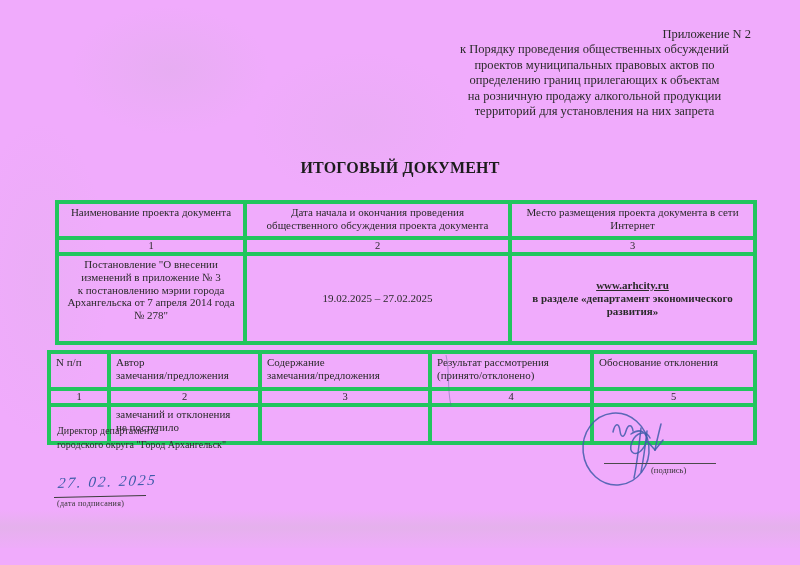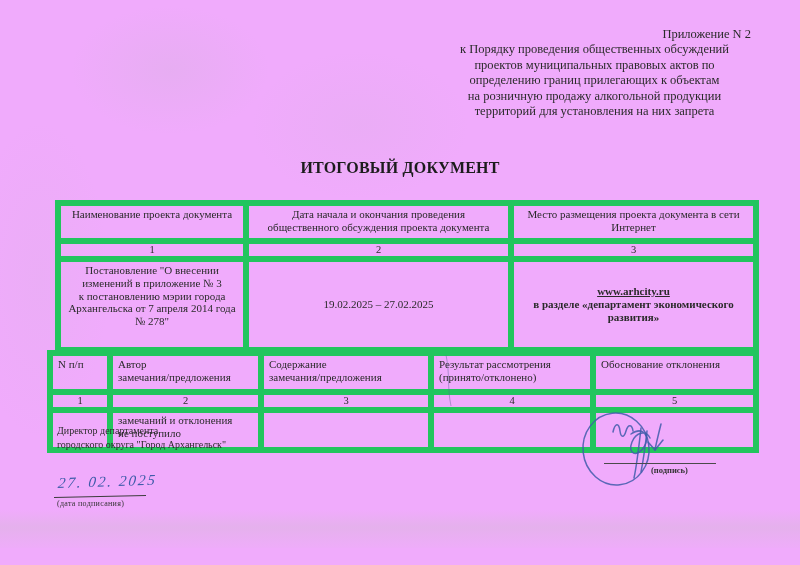--- a/index.html
+++ b/index.html
@@ -26,21 +26,21 @@
   .appendix .first { text-align:right; padding-right:2px; }
 
   .doc-title {
     position:absolute; left:5px; top:161px; width:790px;
     text-align:center; font-weight:bold; font-size:16px; line-height:13.5px;
     color:#1c1c1c; letter-spacing:0.2px;
   }
 
   table.t { position:absolute; border-collapse:collapse; table-layout:fixed;
     font-size:11px; line-height:12.8px; color:#2a2a2a; }
-  table.t td { border:6px solid #22c55e; padding:0; vertical-align:top; overflow:hidden; }
+  table.t td { border:4px solid #22c55e; padding:0; vertical-align:top; overflow:hidden; }
 
   .t1 { left:55px; top:200px; width:698px; }
   .t1 .head td { height:30px; text-align:center; padding-top:2px; }
   .t1 .nums td, .t2 .nums td { height:12px; text-align:center; font-size:10.5px; line-height:11.5px; }
   .t1 .body td { height:83px; }
   .t1 .body .c1 { text-align:center; padding-top:2px; }
   .t1 .body .c2 { vertical-align:middle; text-align:center; }
   .t1 .body .c3 { vertical-align:middle; text-align:center;font-weight:bold; }
   .u { text-decoration:underline; }
 
@@ -52,21 +52,21 @@
 
   .hand-date {
     position:absolute; left:58px; top:473px; width:120px;
     font-size:15px; font-style:italic; letter-spacing:2px;
     color:var(--ink,#3f5caa); transform:rotate(-2deg) skewX(-8deg); white-space:nowrap;
   }
   .date-line { position:absolute; left:54px; top:496px; width:92px; border-top:1.4px solid #3c3c3c; transform:rotate(-1.2deg); }
   .date-label { position:absolute; left:57px; top:499px; font-size:8px; letter-spacing:0.3px; color:#333; }
 
   .sign-line { position:absolute; left:604px; top:463px; width:112px; border-top:1px solid #4a4a4a; }
-  .sign-label { position:absolute; left:651px; top:465px; font-size:8.5px; color:#333;font-weight:bold; }
+  .sign-label { position:absolute; left:651px; top:465px; font-size:8.5px; color:#333; }
 
   .sig-svg { position:absolute; left:573px; top:406px; }
   .ink { stroke:var(--ink,#3f5caa); fill:none; stroke-width:1.5; stroke-linecap:round; opacity:0.85; }
   .pen-mark-svg { position:absolute; left:438px; top:353px; }
 </style>
 </head>
 <body>
 
 <div class="page">
 

